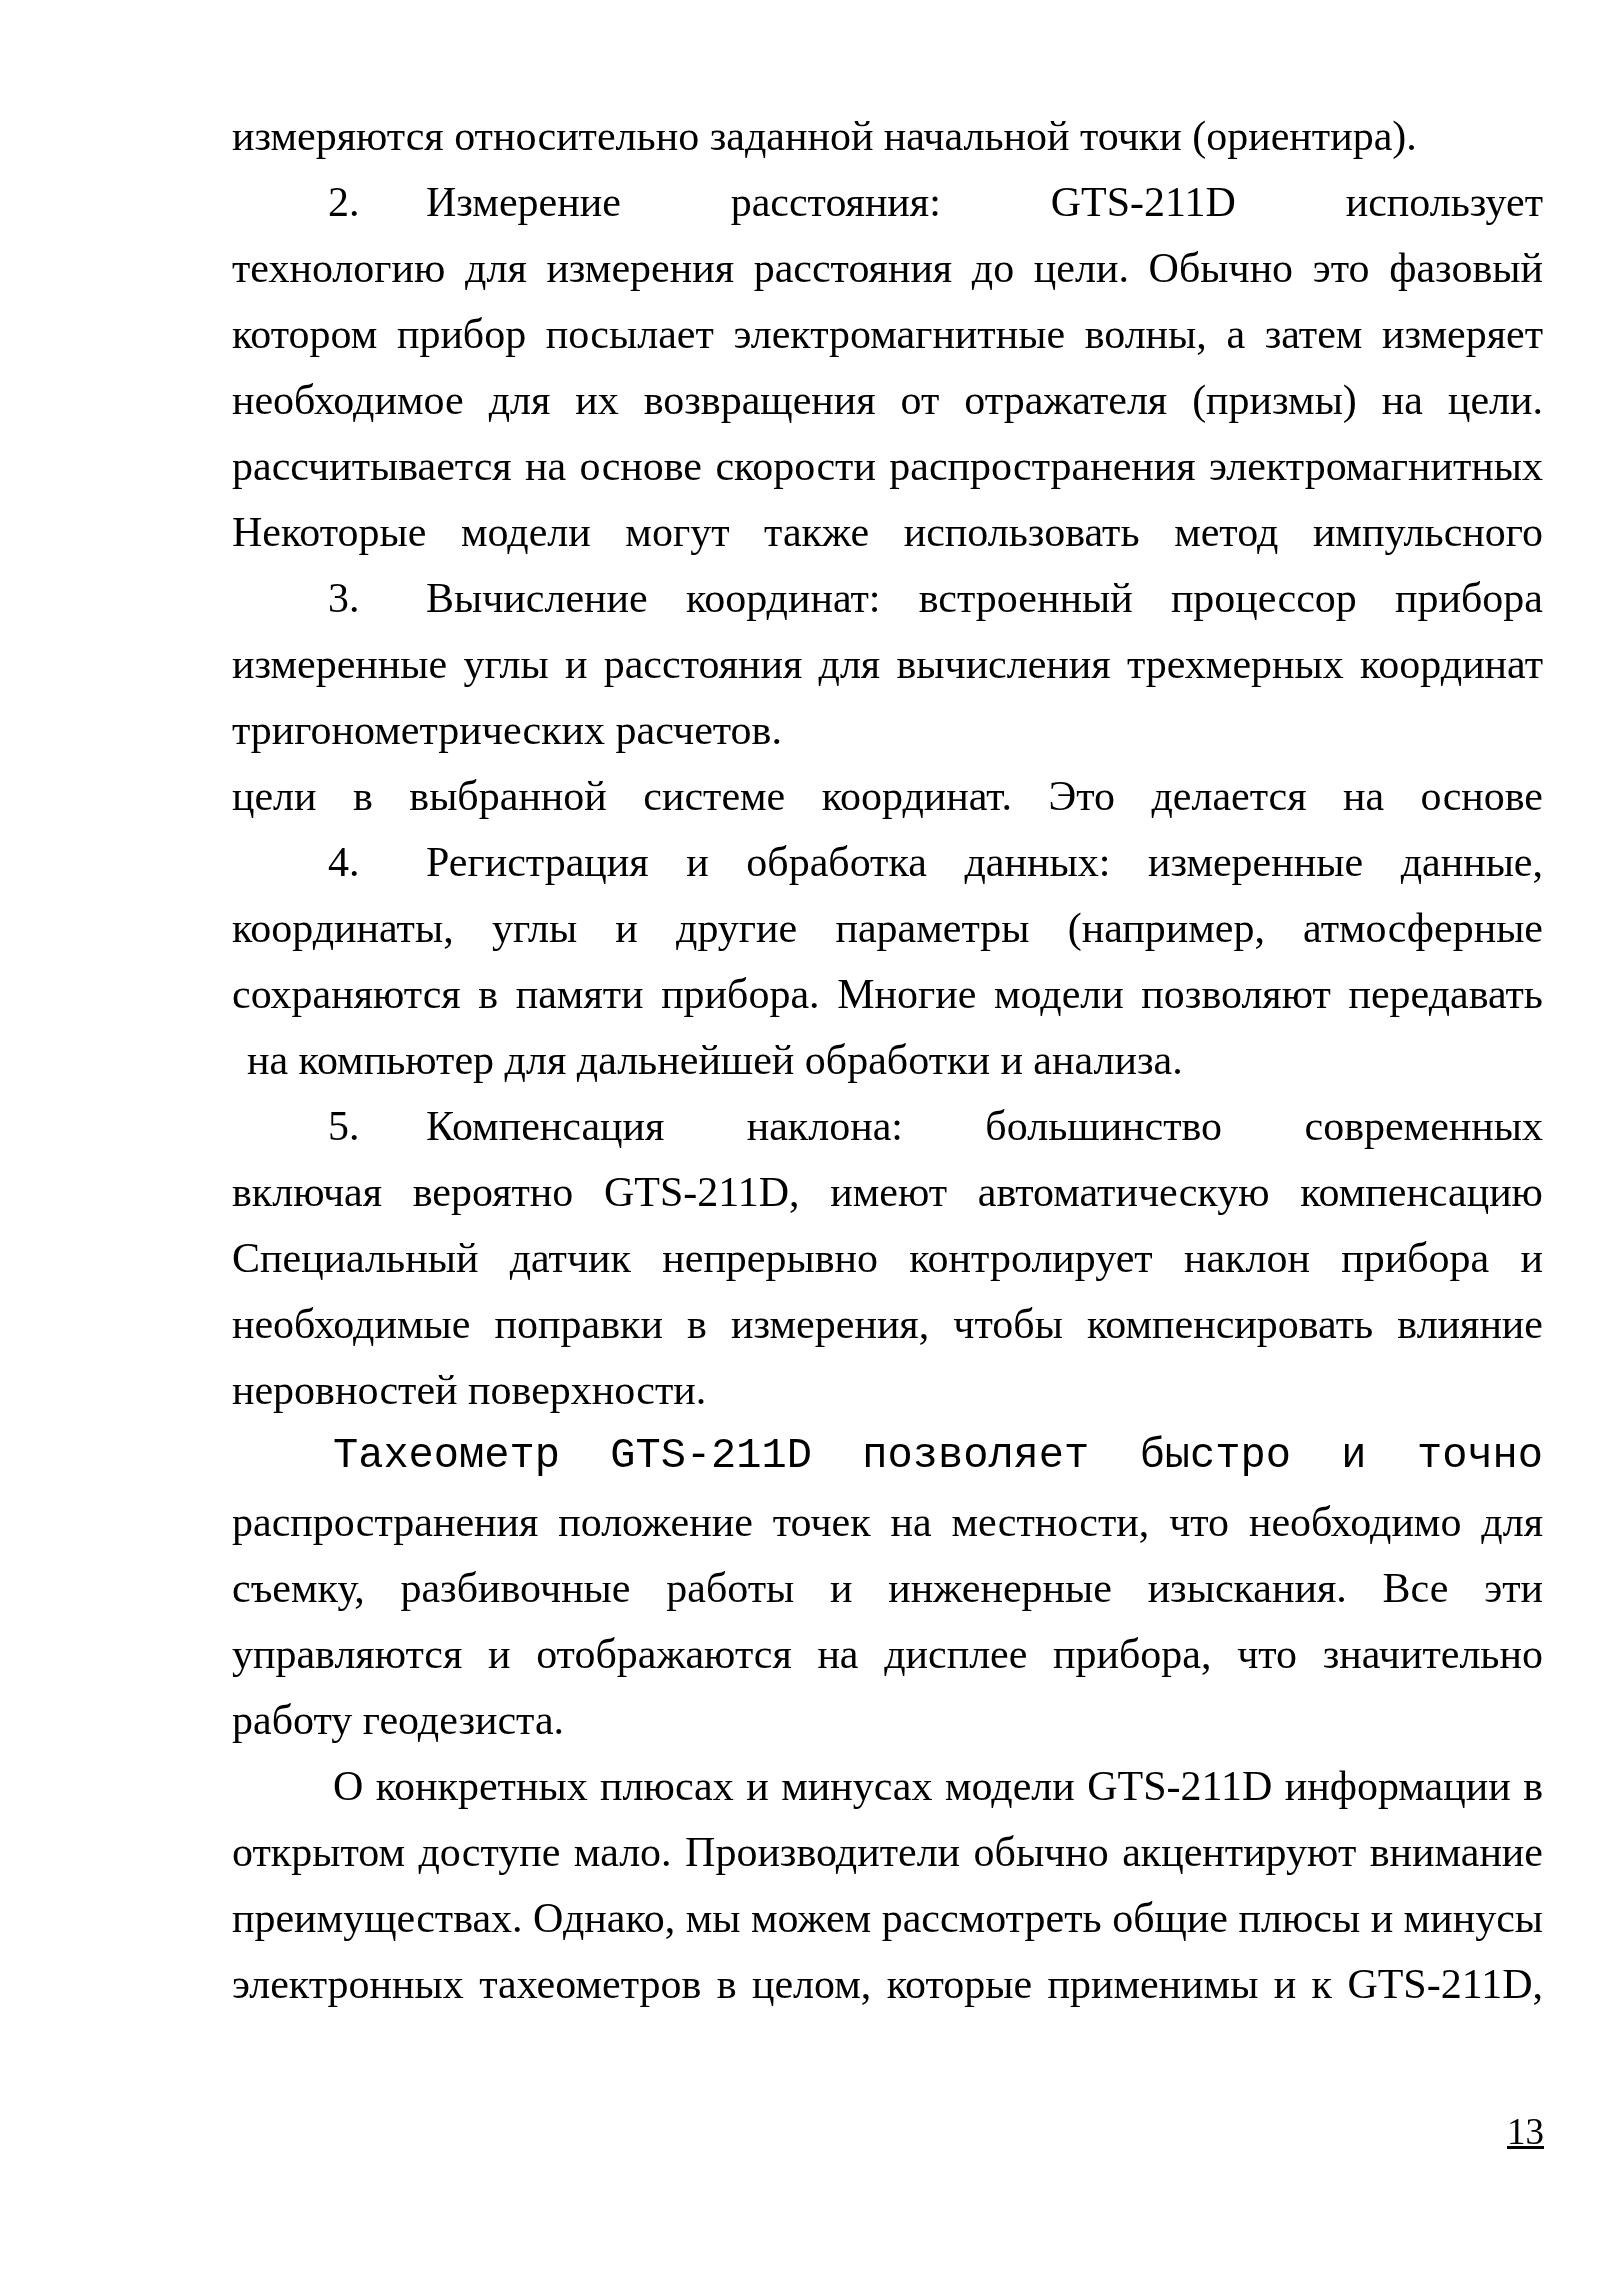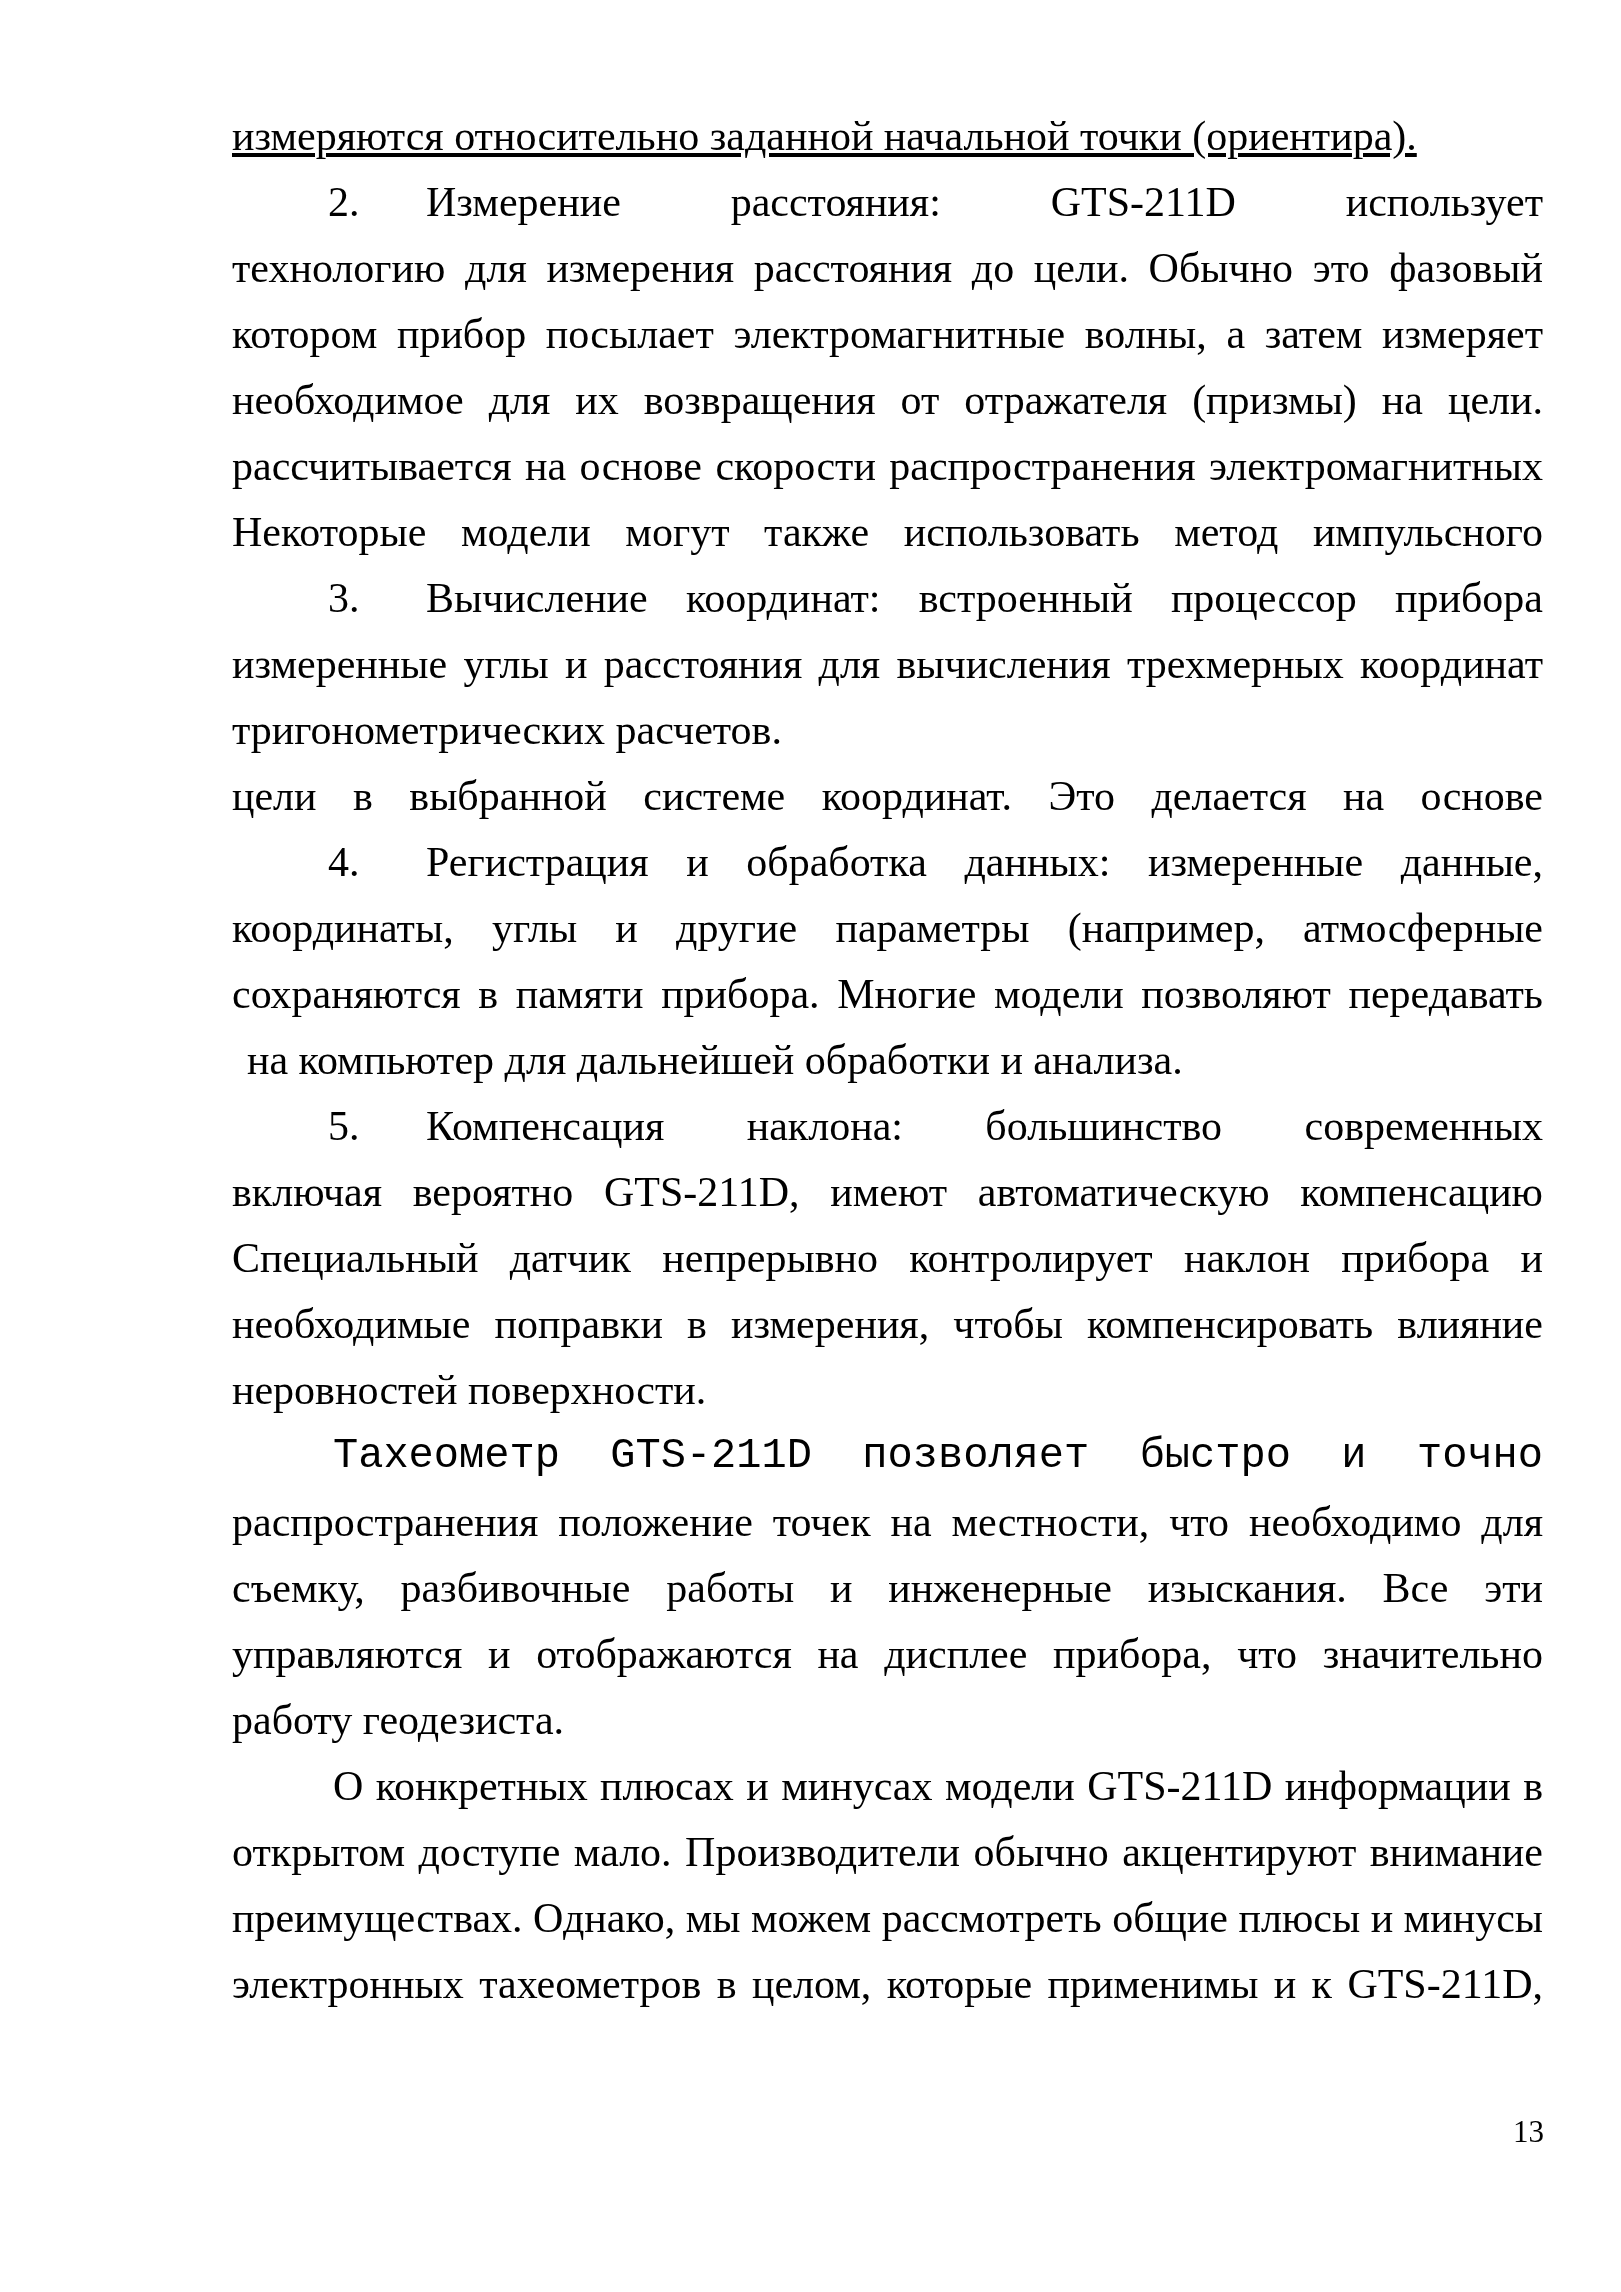--- a/index.html
+++ b/index.html
@@ -12,32 +12,32 @@
   .line {
     display: block; height: 66px; line-height: 66px; font-size: 42px;
     white-space: nowrap; text-align: justify; text-align-last: justify; overflow: visible;
   }
   .line.last { text-align-last: left; }
   .line.indent { padding-left: 101px; }
   .num { display: inline-block; width: 98px; text-align-last: left; }
   .num-line { display: flex; padding-left: 96px; height: 66px; line-height: 66px; font-size: 42px; white-space: nowrap; }
   .num-line .rest { flex: 1; text-align: justify; text-align-last: justify; }
   .page-number {
-    position: absolute; right: 77px; top: 2107px; font-size: 31px; line-height: 49px;
-    font-family: "Liberation Serif", "DejaVu Serif", serif; color: #000;
+    position: absolute; right: 77px; top: 2107px; font-size: 37px; line-height: 49px;
+    font-family: "Liberation Serif", "DejaVu Serif", serif; color: #000; text-decoration: underline;
   }
 </style>
 </head>
 <body>
 
 <div class="page">
   <div class="text-block">
 
     <div class="paragraph">
-      <span class="line last" style="white-space: normal; overflow: hidden; text-decoration: underline;">измеряются относительно заданной начальной точки (ориентира).</span>
+      <span class="line last" style="white-space: normal; overflow: hidden;">измеряются относительно заданной начальной точки (ориентира).</span>
     </div>
 
     <div class="paragraph">
       <div class="num-line">
         <span class="num">2.</span>
         <span class="rest" style="white-space: normal; overflow: hidden;">Измерение расстояния: GTS-211D использует электромагнитную</span>
       </div>
       <span class="line" style="white-space: normal; overflow: hidden;">технологию для измерения расстояния до цели. Обычно это фазовый метод, при</span>
       <span class="line" style="white-space: normal; overflow: hidden;">котором прибор посылает электромагнитные волны, а затем измеряет время,</span>
       <span class="line" style="white-space: normal; overflow: hidden;">необходимое для их возвращения от отражателя (призмы) на цели. Расстояние</span>

